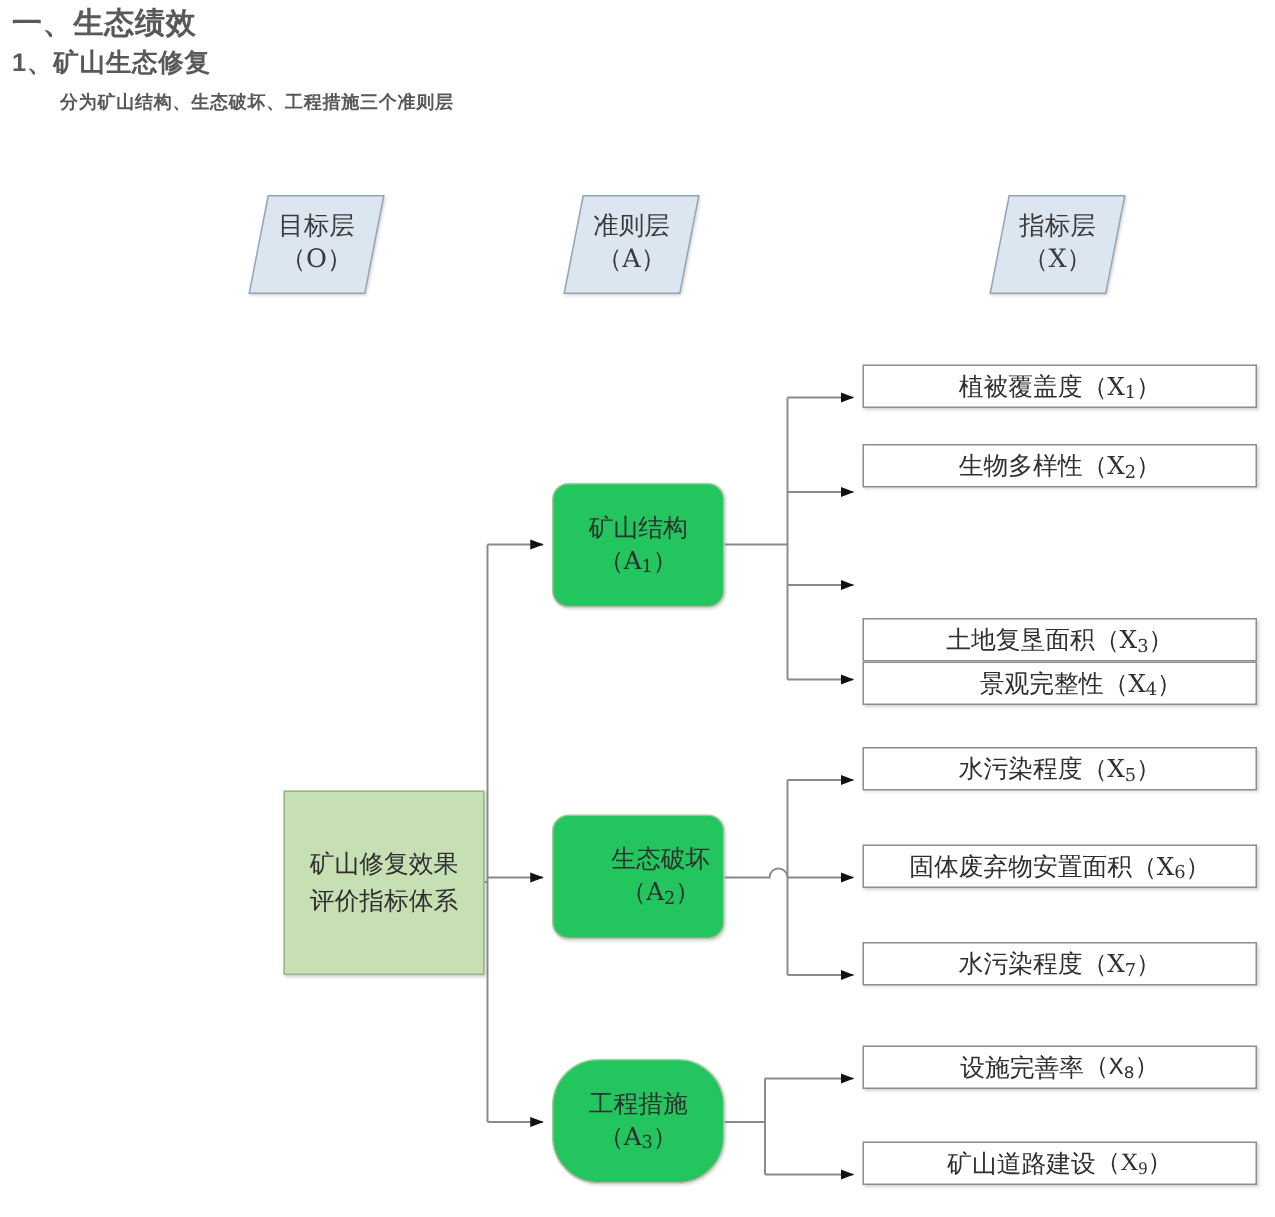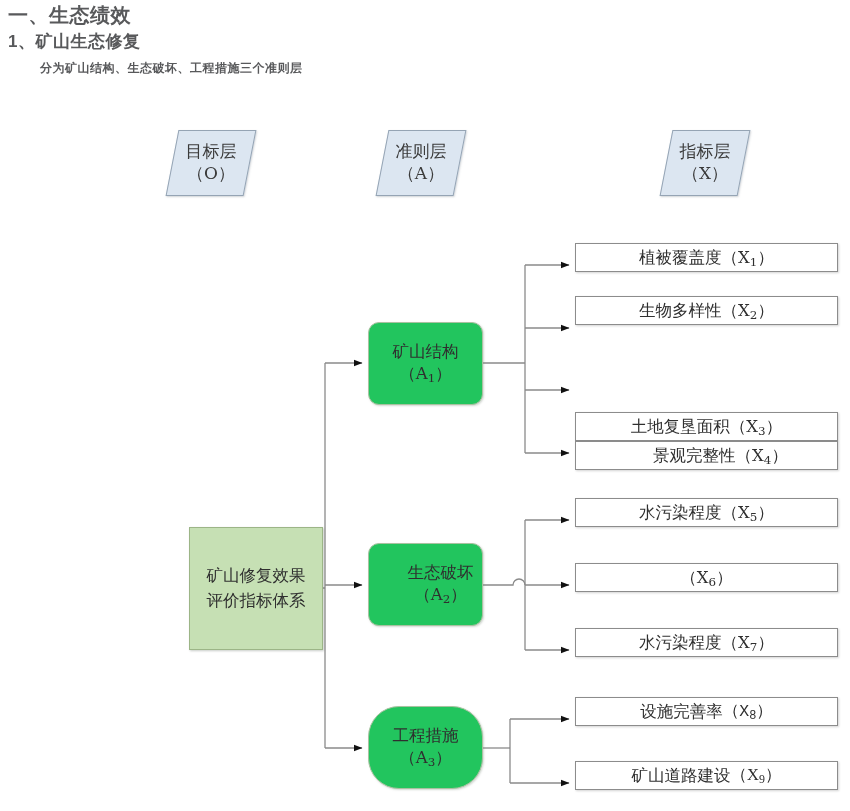--- a/index.html
+++ b/index.html
@@ -241,20 +241,21 @@
     </div>
     <div class="ind-box" style="top: 441px; padding-left: 28px;">
       <span>景观完整性</span>
       <span><span>（X</span><span class="sub">4</span><span>）</span></span>
     </div>
     <div class="ind-box" style="top: 498px;">
       <span>水污染程度</span>
       <span><span>（X</span><span class="sub">5</span><span>）</span></span>
     </div>
     <div class="ind-box" style="top: 563px;">
+      <span>固体废弃物安置面积</span>
       <span><span>（X</span><span class="sub">6</span><span>）</span></span>
     </div>
     <div class="ind-box" style="top: 628px; justify-content: center;">
       <span>水污染程度</span>
       <span><span>（X</span><span class="sub">7</span><span>）</span></span>
     </div>
     <div class="ind-box" style="top: 697px; font-family: Liberation Mono, monospace;">
       <span>设施完善率</span>
       <span><span>（X</span><span class="sub">8</span><span>）</span></span>
     </div>

